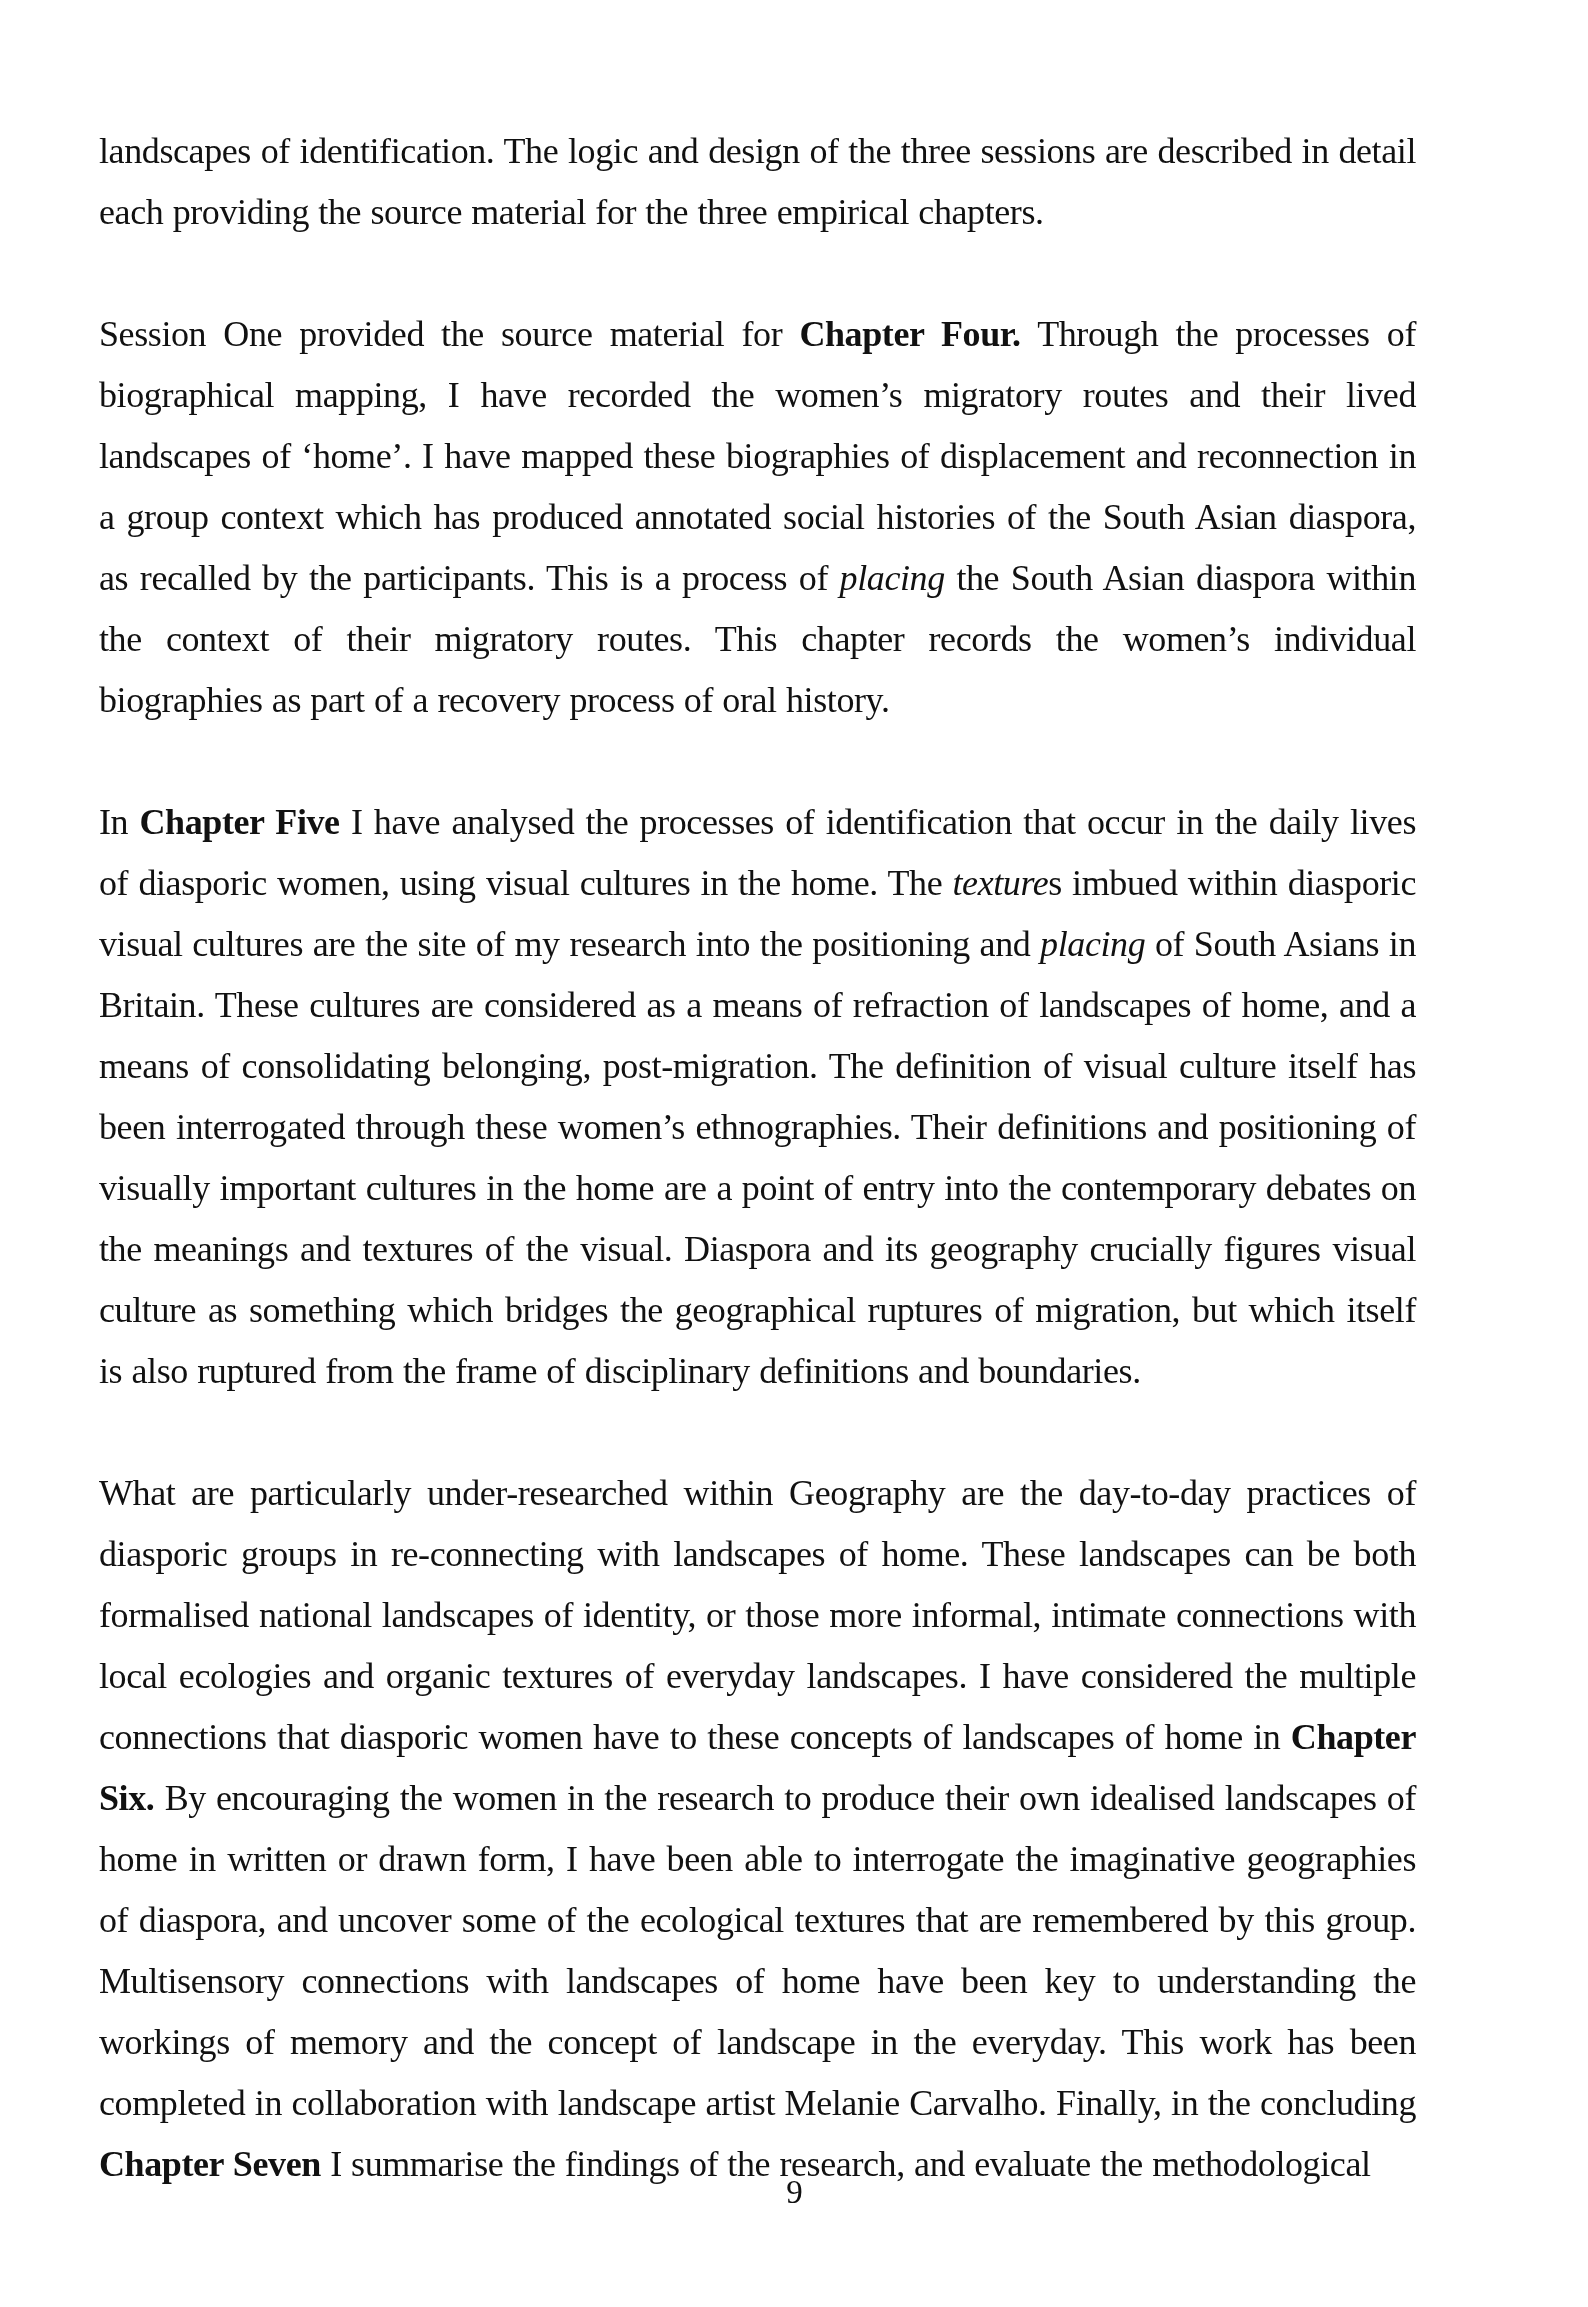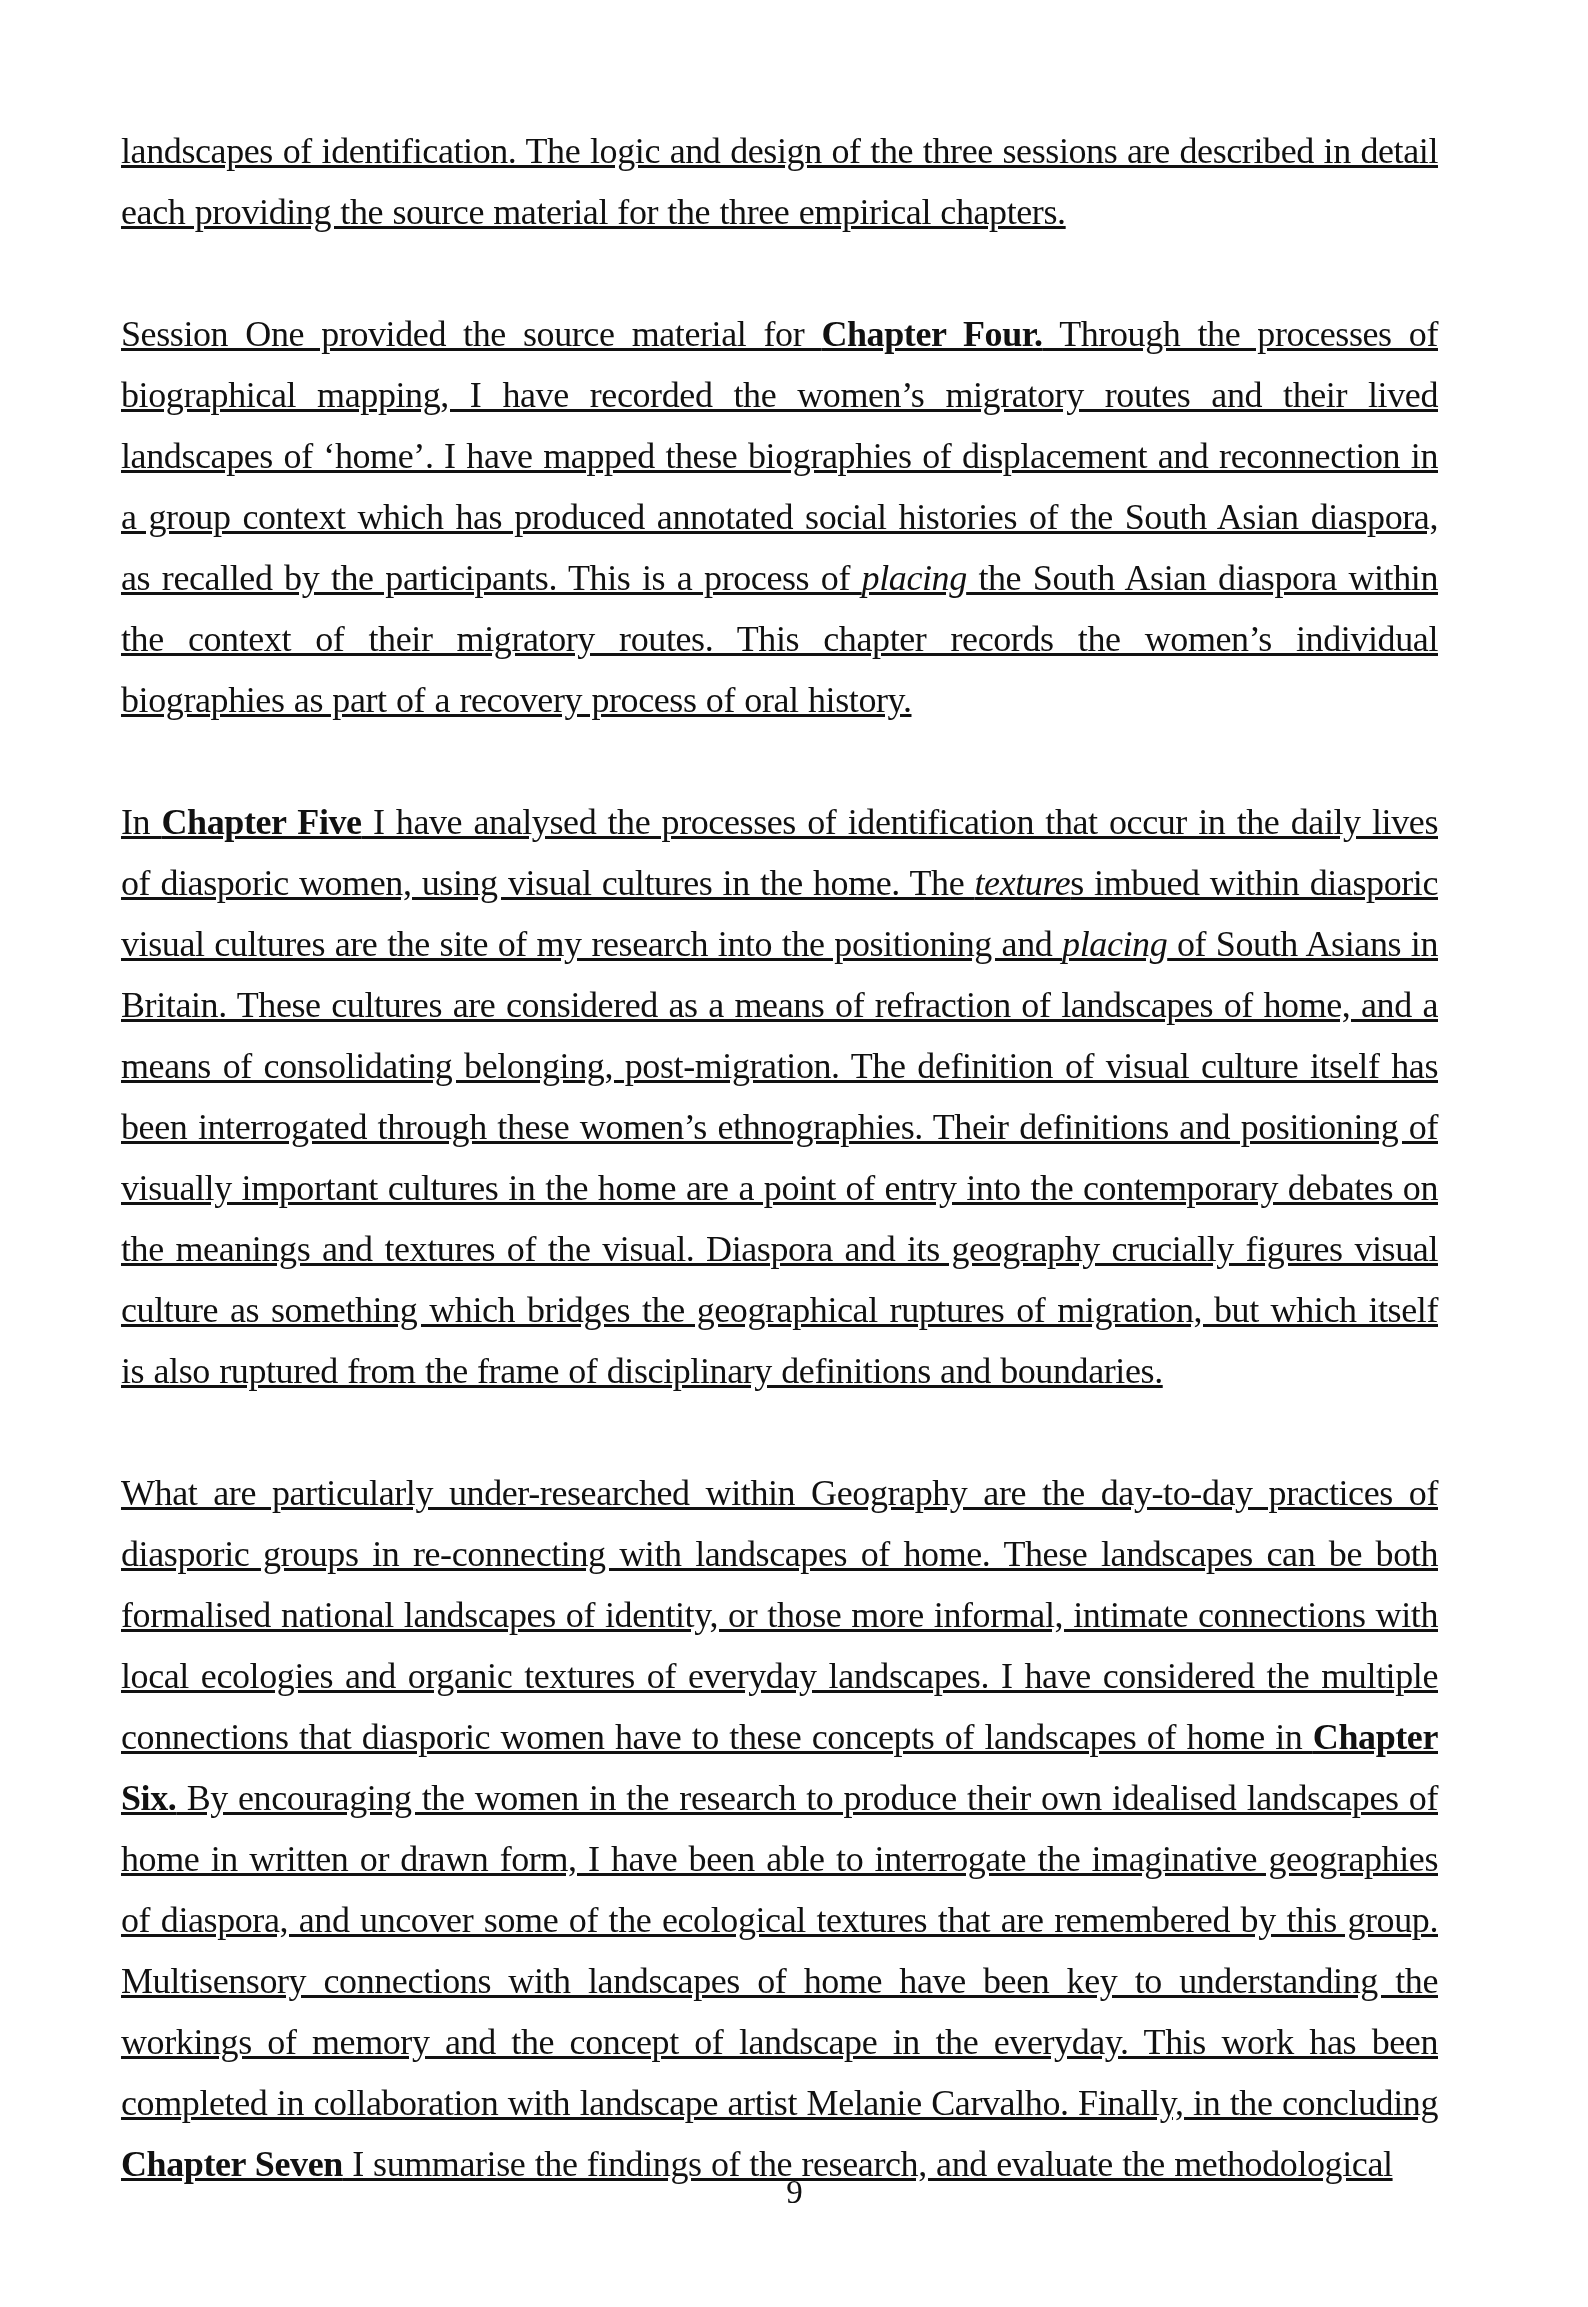--- a/index.html
+++ b/index.html
@@ -10,24 +10,23 @@
     body {
       width: 1589px;
       height: 2307px;
       position: relative;
       overflow: hidden;
       font-family: "Liberation Serif", "DejaVu Serif", serif;
       color: #111111;
     }
     .page {
       position: absolute;
-      left: 121px;
+      left: 99px;
       top: 121px;
       width: 1317px;
-      text-decoration: underline;
     }
     .para {
       margin: 0;
       font-size: 36px;
       line-height: 61px;
       text-align: justify;
       text-align-last: left;
       letter-spacing: -0.4px;
       word-spacing: 0.7px;
     }

